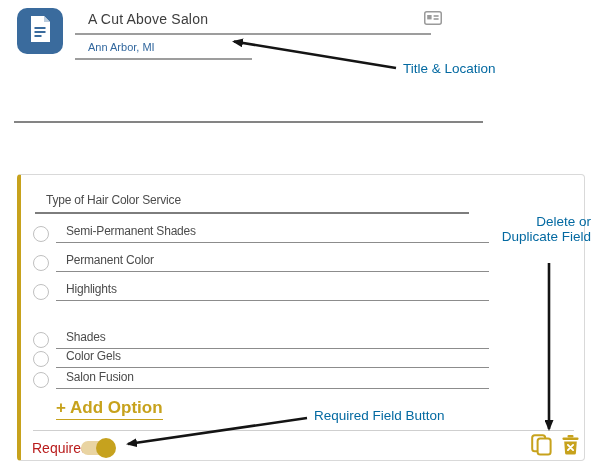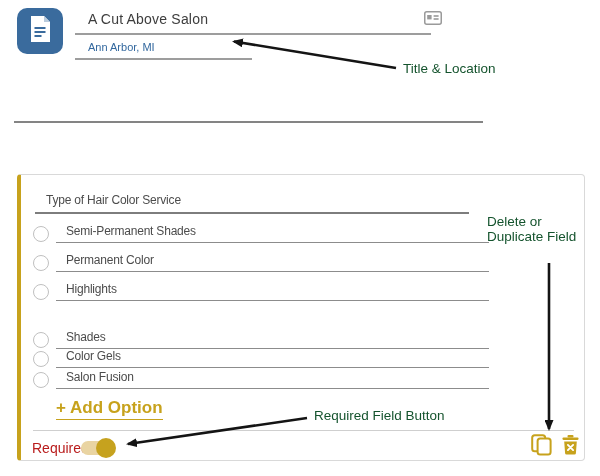--- a/index.html
+++ b/index.html
@@ -11,23 +11,23 @@
   
   #logo-tile { left:17px; top:8px; width:46px; height:46px; border-radius:10px;
                background:#3A6B9D; display:flex; align-items:center; justify-content:center; }
   #biz-name { left:88px; top:11px; font-size:14px; color:#3d3d3d; letter-spacing:.2px; }
   #biz-name-line { left:75px; top:33px; width:356px; height:2px; background:#9d9d9d; }
   #contact-icon { left:424px; top:11px; }
   #biz-loc { left:88px; top:41px; font-size:11px; color:#33689E; }
   #biz-loc-line { left:75px; top:58px; width:177px; height:2px; background:#9d9d9d; }
 
   
-  .ann { color:#14532d; font-size:13.5px; line-height:15px; }
+  .ann { color:#0369a1; font-size:13.5px; line-height:15px; }
   #ann-title { left:403px; top:61px; }
-  #ann-deldup { left:487px; top:214px; width:104px; text-align:left; }
+  #ann-deldup { left:487px; top:214px; width:104px; text-align:right; }
   #ann-required { left:314px; top:408px; }
   #arrows { left:0; top:0; pointer-events:none; z-index:50; }
 
   
   #form-title { left:28px; top:102px; font-size:14px; color:#3d3d3d; }
   #form-title-line { left:14px; top:121px; width:469px; height:1.5px; background:#848484; }
 
   
   #card { left:17px; top:174px; width:568px; height:287px; background:#fff;
           border:1px solid #d9d9d9; border-left:4px solid #C7A21C; border-radius:4px; }

